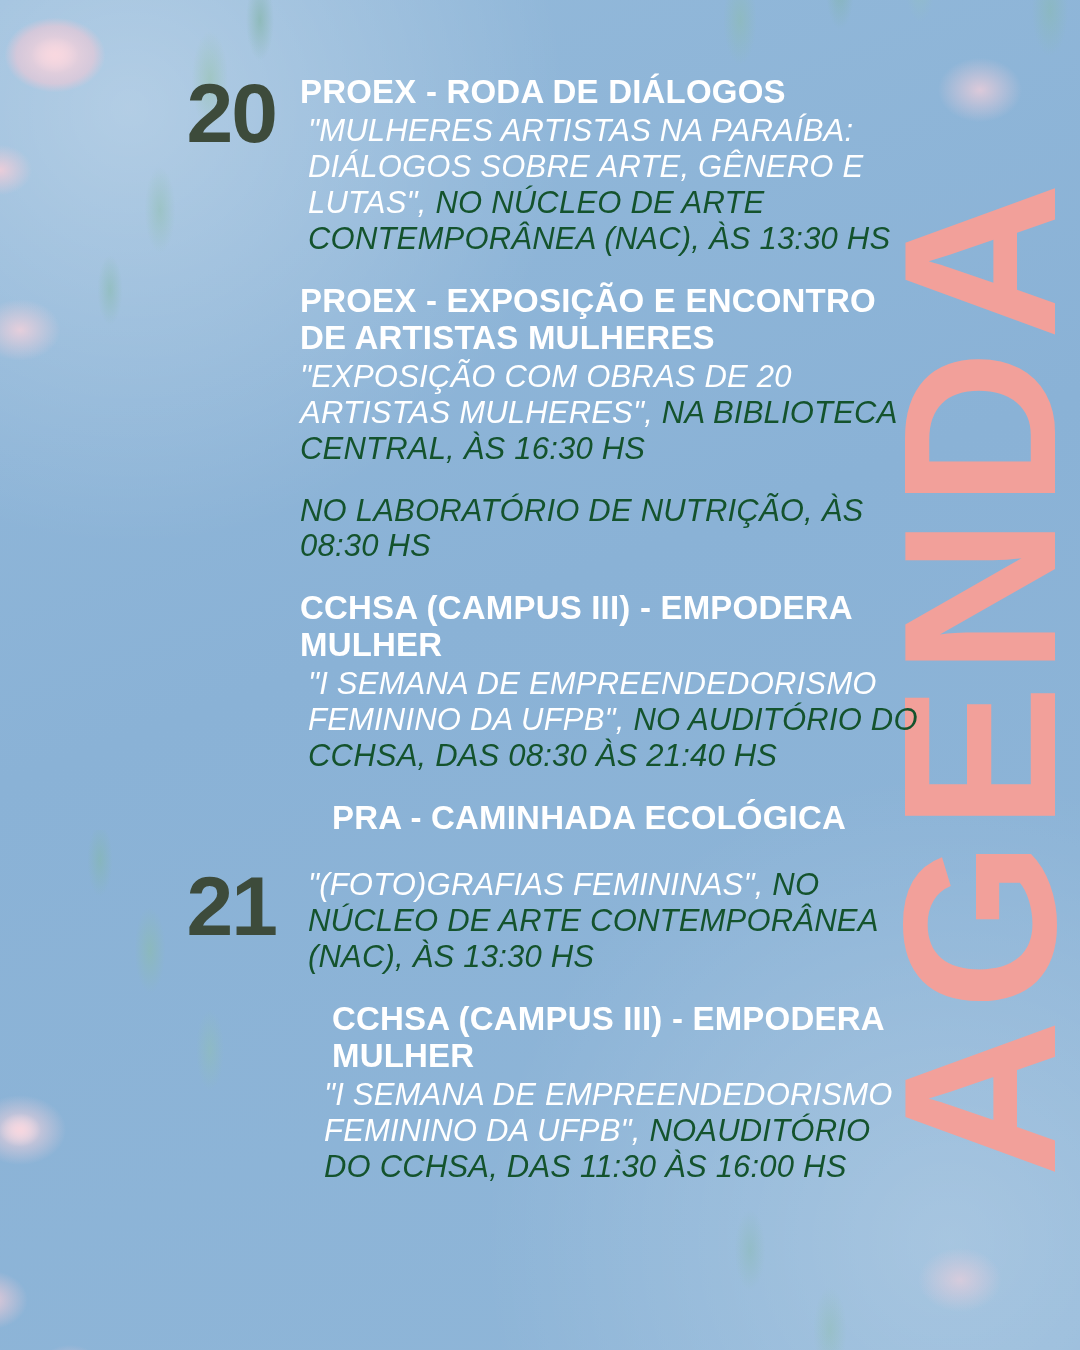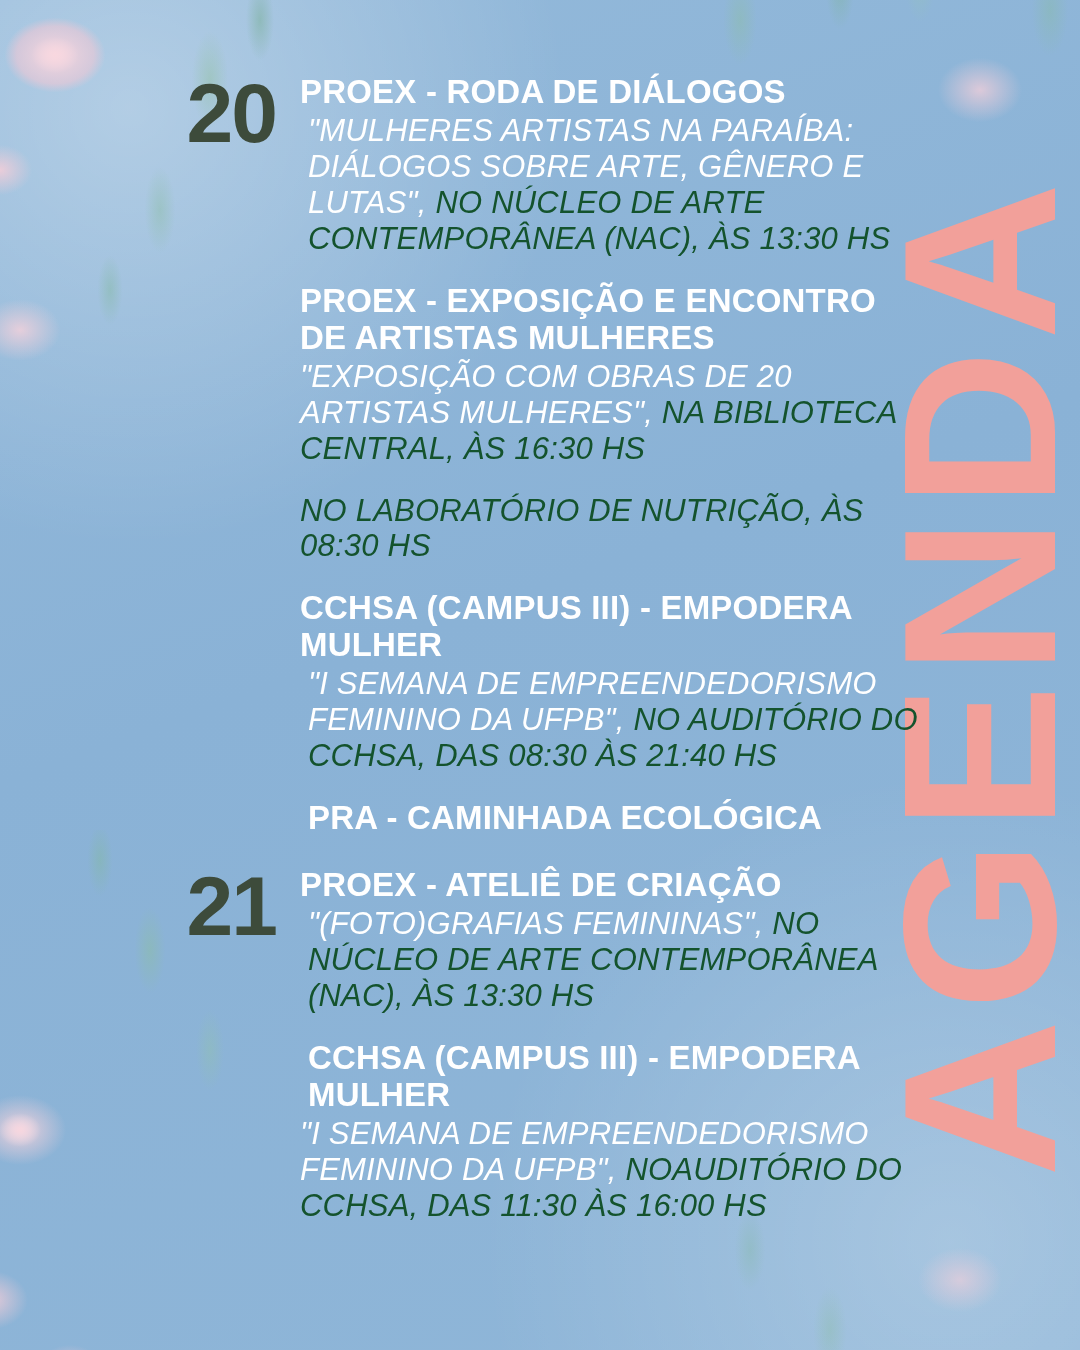--- a/index.html
+++ b/index.html
@@ -125,21 +125,21 @@
     letter-spacing: -2px;
   }
 
   .events {
     flex: 1 1 auto;
     padding-right: 120px;
     box-sizing: border-box;
   }
 
   .event { margin-bottom: 26px; }
-  .event:last-child { margin-bottom: 0; }
+  .event:last-child { margin-bottom: 0; margin-left: 24px; }
 
   .event-title {
     font-family: "Liberation Sans", sans-serif;
     font-weight: bold;
     font-size: 33px;
     line-height: 1.12;
     color: #ffffff;
     margin: 0 0 2px 0;
     letter-spacing: 0.2px;
   }
@@ -201,21 +201,20 @@
       </div>
 
     </div>
   </div>
 
   <div class="day-block" style="margin-top:28px;">
     <div class="day-number">21</div>
     <div class="events">
 
       <div class="event">
-        <p class="event-title">PROEX - ATELIÊ DE CRIAÇÃO</p>
         <p class="event-desc indent-1"><span class="quoted">"(FOTO)GRAFIAS FEMININAS",</span> <span class="place">NO NÚCLEO DE ARTE CONTEMPORÂNEA (NAC), ÀS 13:30 HS</span></p>
       </div>
 
       <div class="event">
         <p class="event-title indent-1">CCHSA (CAMPUS III) - EMPODERA MULHER</p>
         <p class="event-desc"><span class="quoted">"I SEMANA DE EMPREENDEDORISMO FEMININO DA UFPB",</span> <span class="place">NOAUDITÓRIO DO CCHSA, DAS 11:30 ÀS 16:00 HS</span></p>
       </div>
 
     </div>
   </div>

